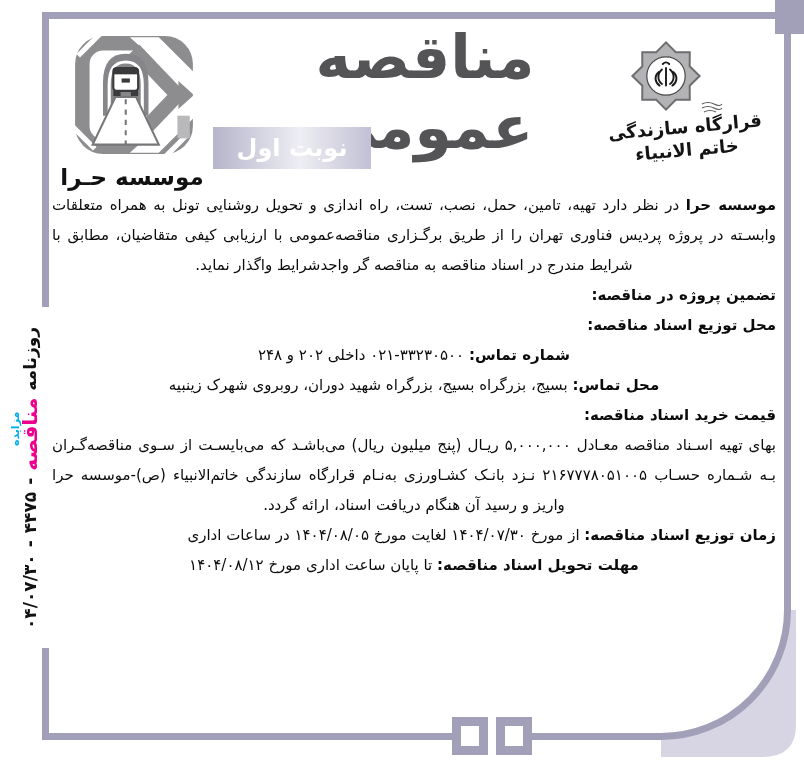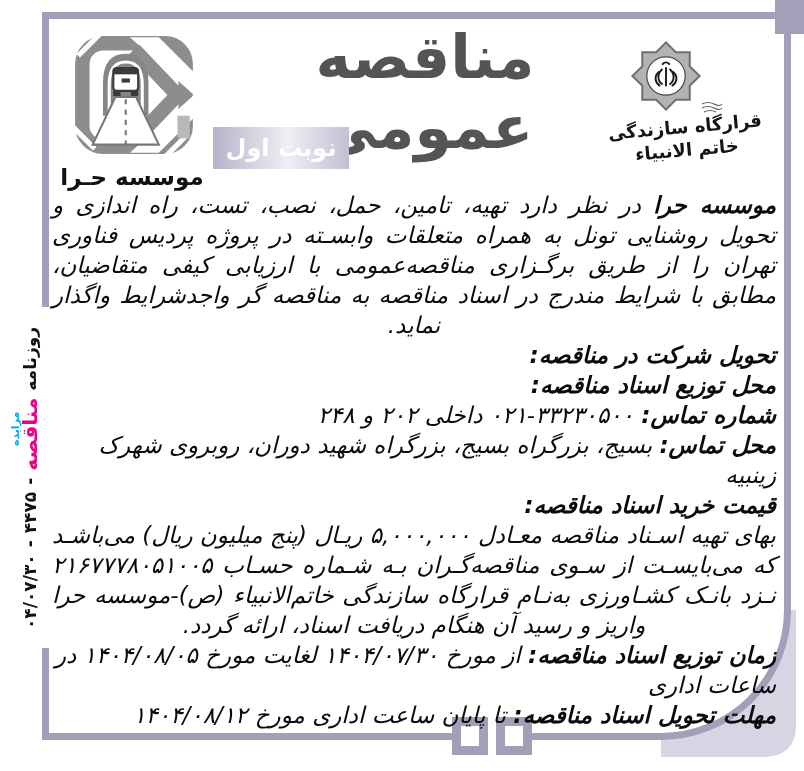--- a/index.html
+++ b/index.html
@@ -15,27 +15,27 @@
     font-size:23px;font-weight:bold;color:#111;margin-top:6px;}
   .main-title{position:absolute;left:208px;top:22px;width:434px;margin:0;
     font-size:60px;font-weight:bold;color:#545457;text-align:center;letter-spacing:-1px;}
   .emblem-star{position:absolute;left:626px;top:36px;width:80px;height:80px;}
   .script-mark{position:absolute;left:700px;top:100px;width:24px;height:16px;}
   .hq-sign{position:absolute;left:598px;top:116px;width:176px;text-align:center;
     font-size:18px;font-weight:bold;color:#141414;line-height:1.25;transform:rotate(-5deg);}
   .badge{position:absolute;top:127px;height:42px;display:flex;align-items:center;justify-content:center;
     color:#ffffff;font-size:24px;font-weight:bold;}
   .badge-stage{left:430px;width:190px;background:linear-gradient(90deg,#f5f5f9 0%,#c6c4d6 55%,#b6b4ca 100%);}
-  .badge-round{left:213px;width:136px;background:linear-gradient(90deg,#b6b4ca 0%,#eeeef4 55%,#c2c0d4 100%);}
+  .badge-round{left:213px;width:158px;background:linear-gradient(90deg,#b6b4ca 0%,#eeeef4 55%,#c2c0d4 100%);}
 
   
-  .body-text{position:absolute;top:190px;right:28px;left:52px;font-size:23px;line-height:30px;font-style:italic;}
+  .body-text{position:absolute;top:190px;right:28px;left:52px;font-size:15px;line-height:30px;}
   .body-text p{margin:0;}
   .jc{text-align:justify;text-align-last:center;}
-  .center{text-align:right;}
+  .center{text-align:center;}
   .right{}
   .heading{font-weight:bold;text-align:right;}
   .lead{font-weight:bold;}
 
   
   .side-strip{position:absolute;left:-140px;top:457px;width:340px;height:42px;
     transform:rotate(-90deg);display:flex;align-items:center;justify-content:center;
     white-space:nowrap;font-size:17px;font-weight:bold;color:#111;gap:7px;direction:rtl;}
   .np-logo{position:relative;color:#ec008c;font-size:20px;font-weight:bold;}
   .np-logo-alt{position:absolute;right:14px;top:-9px;color:#00aeef;font-size:11px;}
@@ -104,21 +104,21 @@
         <path d="M4 12 Q10 9 16 12"></path>
     </g>
   </svg>
   <div class="hq-sign">قرارگاه سازندگی خاتم الانبیاء</div>
 
   <div class="badge badge-round">نوبت اول</div>
 
   <main class="body-text">
     <p class="jc"><span class="lead">موسسه حرا</span><span> در نظر دارد تهیه، تامین، حمل، نصب، تست، راه اندازی و تحویل روشنایی تونل به همراه متعلقات وابسـته در پروژه پردیس فناوری تهران را از طریق برگـزاری مناقصه‌عمومی با ارزیابی کیفی متقاضیان، مطابق با شرایط مندرج در اسناد مناقصه به مناقصه گر واجدشرایط واگذار نماید.</span></p>
 
-    <p class="heading">تحویل شرکت در مناقصه:</p>
+    <p class="heading">تضمین پروژه در مناقصه:</p>
 
 
     <p class="heading">محل توزیع اسناد مناقصه:</p>
 
 
     <p class="center"><span class="lead">شماره تماس:</span><span> ۳۳۲۳۰۵۰۰-۰۲۱ داخلی ۲۰۲ و ۲۴۸</span></p>
 
     <p class="center"><span class="lead">محل تماس:</span><span> بسیج، بزرگراه بسیج، بزرگراه شهید دوران، روبروی شهرک زینبیه</span></p>
 
     <p class="heading">قیمت خرید اسناد مناقصه:</p>

